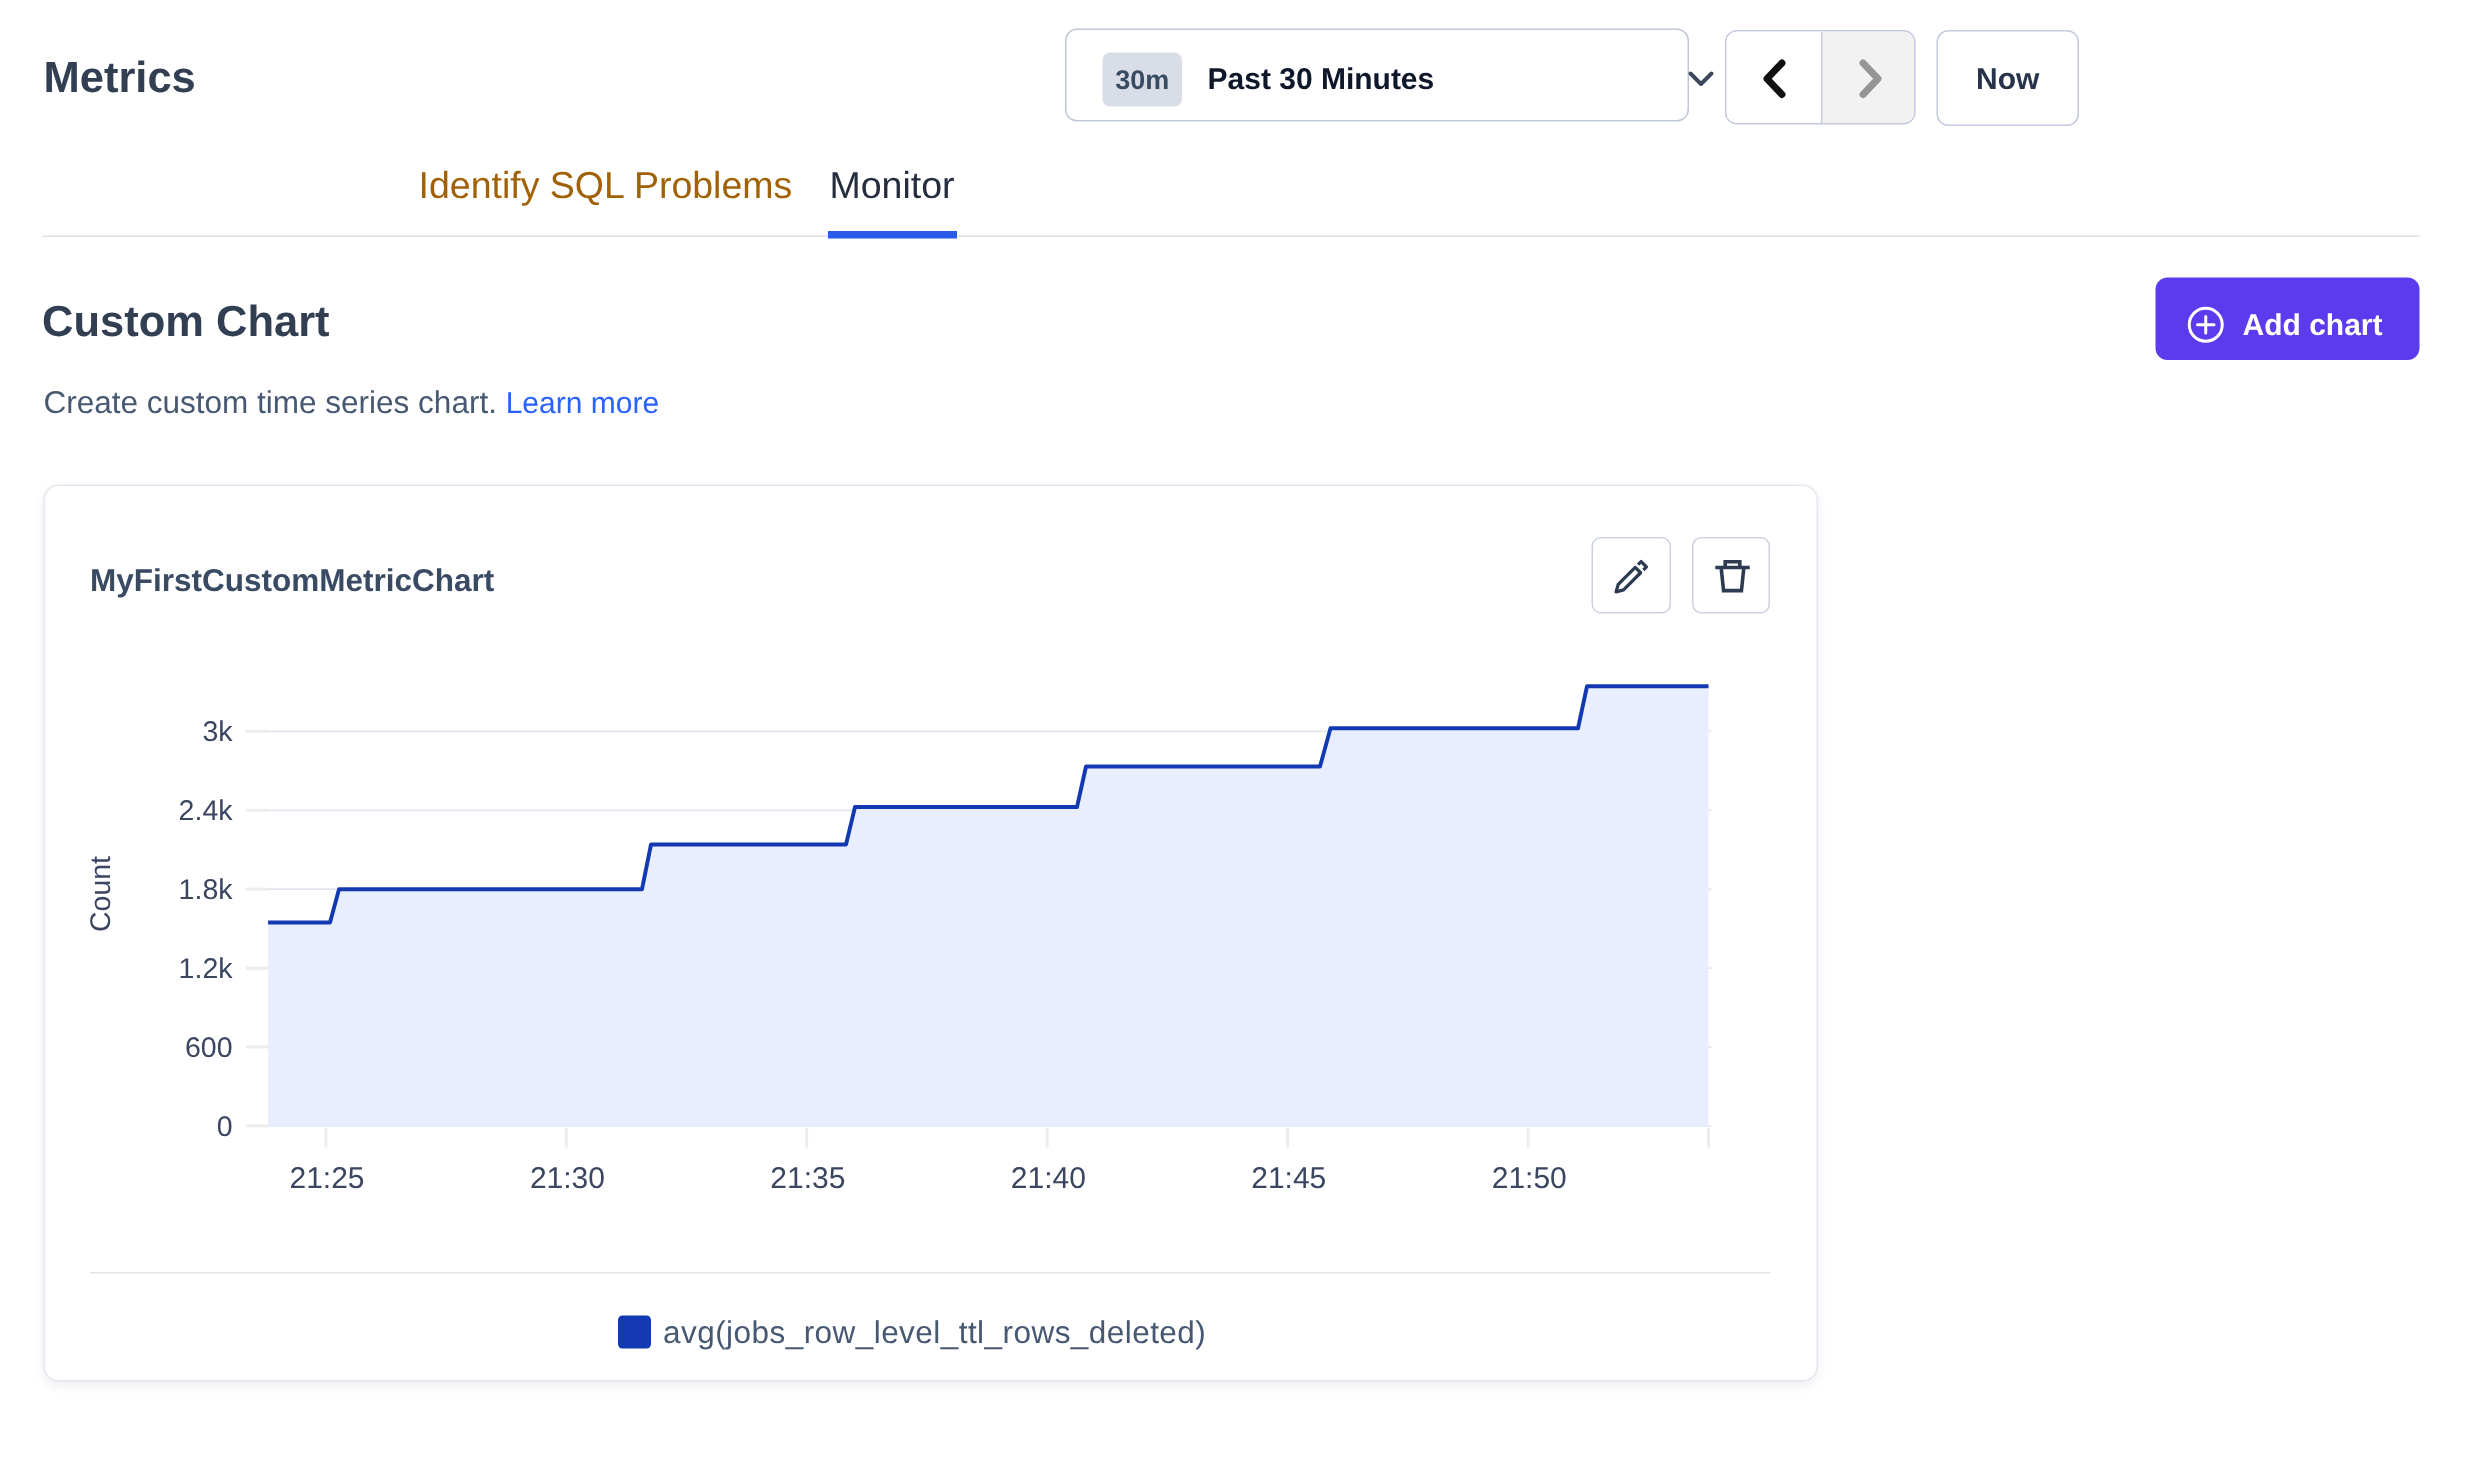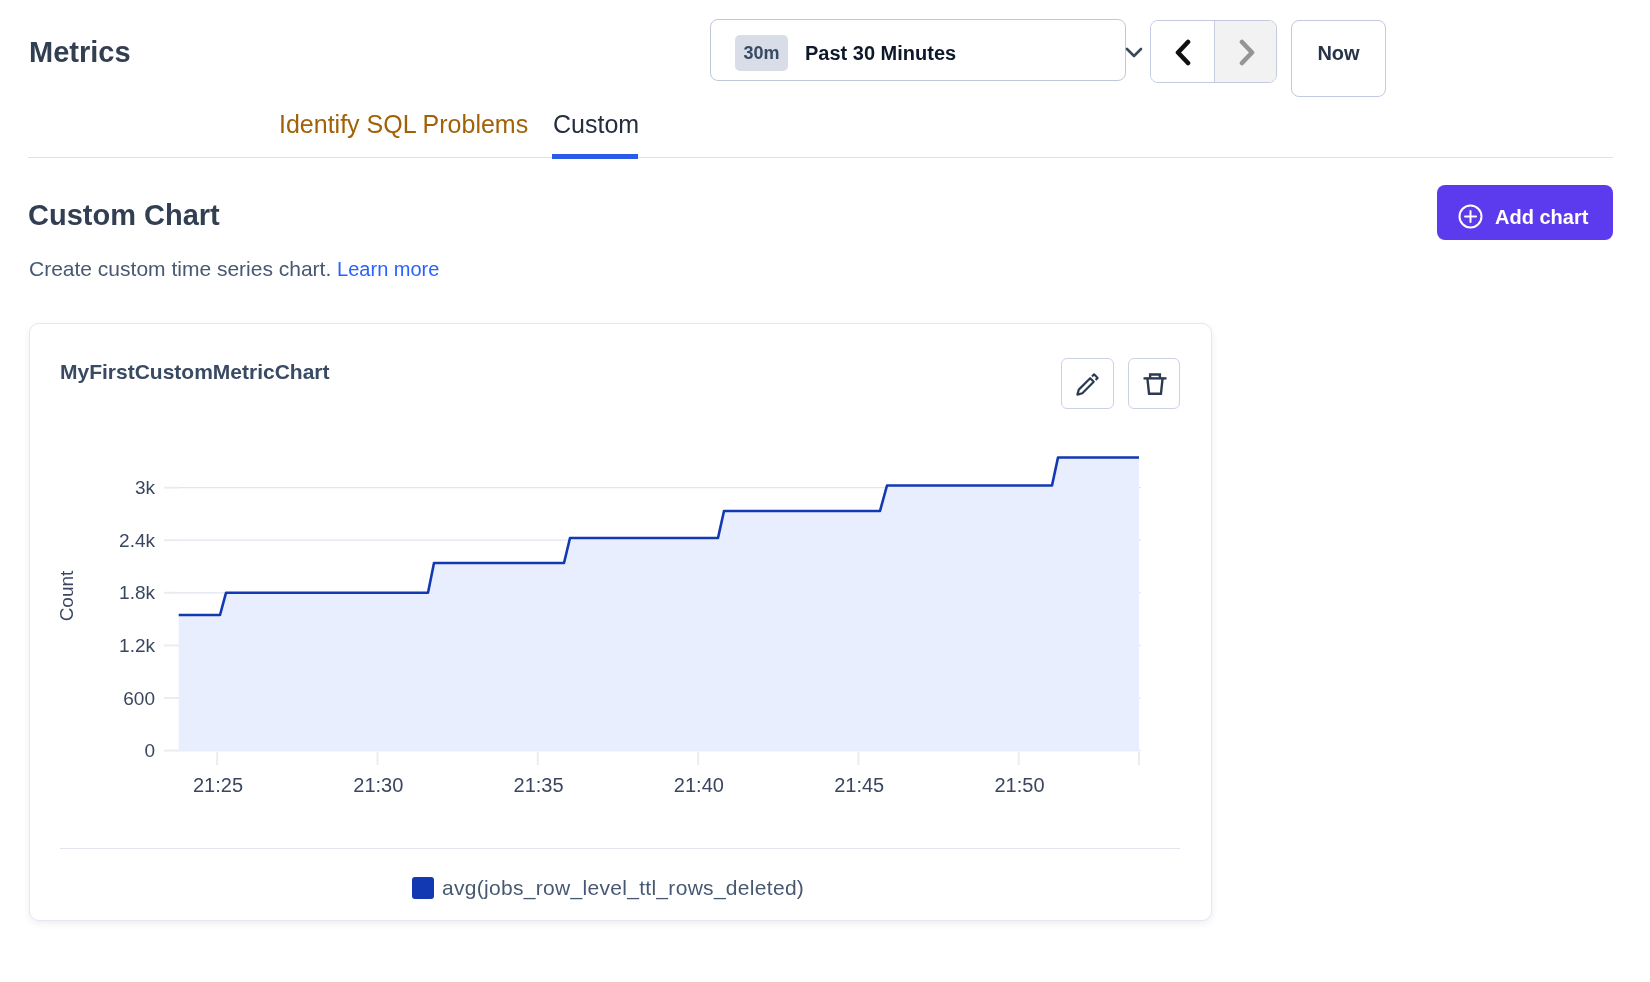--- a/index.html
+++ b/index.html
@@ -28,40 +28,40 @@
         <path d="M15 3 L5 13.5 L15 24" fill="none" stroke="#101010" stroke-width="4.6" stroke-linecap="round" stroke-linejoin="round"></path>
       </svg>
     </div>
     <div class="abs" style="left:63px; top:0; width:64px; height:63px; background:#f2f2f3; border-left:1px solid #c9cede;">
       <svg class="abs" style="left:22px; top:18px;" width="20" height="27" viewBox="0 0 20 27">
         <path d="M5 3 L15 13.5 L5 24" fill="none" stroke="#959595" stroke-width="4.6" stroke-linecap="round" stroke-linejoin="round"></path>
       </svg>
     </div>
   </div>
 
-  <div class="abs" style="left:1291px; top:20px; width:95px; height:77px; border:1px solid #c3c9de; border-radius:8px; background:#fff; text-align:center; line-height:65px; font-size:20px; font-weight:bold; color:#27334a;">Now</div>
+  <div class="abs" style="left:1291px; top:20px; width:95px; height:64px; border:1px solid #c3c9de; border-radius:8px; background:#fff; text-align:center; line-height:65px; font-size:20px; font-weight:bold; color:#27334a;">Now</div>
 
   <div class="abs" style="left:279px; top:110px; font-size:25px; color:#a16207;">Identify SQL Problems</div>
-  <div class="abs" style="left:553px; top:110px; font-size:25px; color:#242e3f;">Custom</div>
+  <div class="abs" style="left:553px; top:110px; font-size:25px; color:#242e3f;">Monitor</div>
   <div class="abs" style="left:28px; top:157px; width:1585px; height:1px; background:#dde1e9;"></div>
   <div class="abs" style="left:552px; top:154px; width:86px; height:5px; background:#2b5ce8;"></div>
 
   <div class="abs" style="left:28px; top:199px; font-size:29px; font-weight:bold; color:#323e52;">Custom Chart</div>
   <div class="abs" style="left:29px; top:257px; font-size:21px; color:#475872;">Create custom time series chart. <span style="color:#2962ff; font-weight:normal; font-size:20px;">Learn more</span></div>
 
   <div class="abs" style="left:1437px; top:185px; width:176px; height:55px; border-radius:8px; background:#5c3bee;">
     <svg class="abs" style="left:21px; top:19px;" width="25" height="25" viewBox="0 0 25 25">
       <circle cx="12.5" cy="12.5" r="11" fill="none" stroke="#ffffff" stroke-width="2"></circle>
       <path d="M12.5 7 V18 M7 12.5 H18" stroke="#ffffff" stroke-width="2" stroke-linecap="round"></path>
     </svg>
     <div class="abs" style="left:58px; top:2px; height:60px; line-height:60px; font-size:20px; font-weight:bold; color:#ffffff;">Add chart</div>
   </div>
 
   <div class="abs" style="left:29px; top:323px; width:1183px; height:598px; border:1px solid #e4e7ef; border-radius:10px; background:#fff; box-shadow:0 3px 7px rgba(35,50,85,0.08);">
-    <div class="abs" style="left:30px; top:36px; font-size:21px; font-weight:bold; color:#394a63;">MyFirstCustomMetricChart</div>
+    <div class="abs" style="left:30px; top:52px; font-size:21px; font-weight:bold; color:#394a63;">MyFirstCustomMetricChart</div>
 
     <div class="abs" style="left:1031px; top:34px; width:53px; height:51px; border:1px solid #ccd2e2; border-radius:6px; background:#fff;">
       <svg class="abs" style="left:13px; top:12px;" width="26" height="26" viewBox="0 0 24 24">
         <path d="M3.5 17.2 L2.2 21.8 L6.8 20.5 L17.3 10 L14 6.7 Z" fill="none" stroke="#2c3a52" stroke-width="2" stroke-linejoin="round"></path>
         <path d="M15.7 5 L17.6 3.1 L20.9 6.4 L19 8.3" fill="none" stroke="#2c3a52" stroke-width="2" stroke-linejoin="round"></path>
       </svg>
     </div>
 
     <div class="abs" style="left:1098px; top:34px; width:52px; height:51px; border:1px solid #ccd2e2; border-radius:6px; background:#fff;">
       <svg class="abs" style="left:13px; top:12px;" width="26" height="26" viewBox="0 0 24 24">

